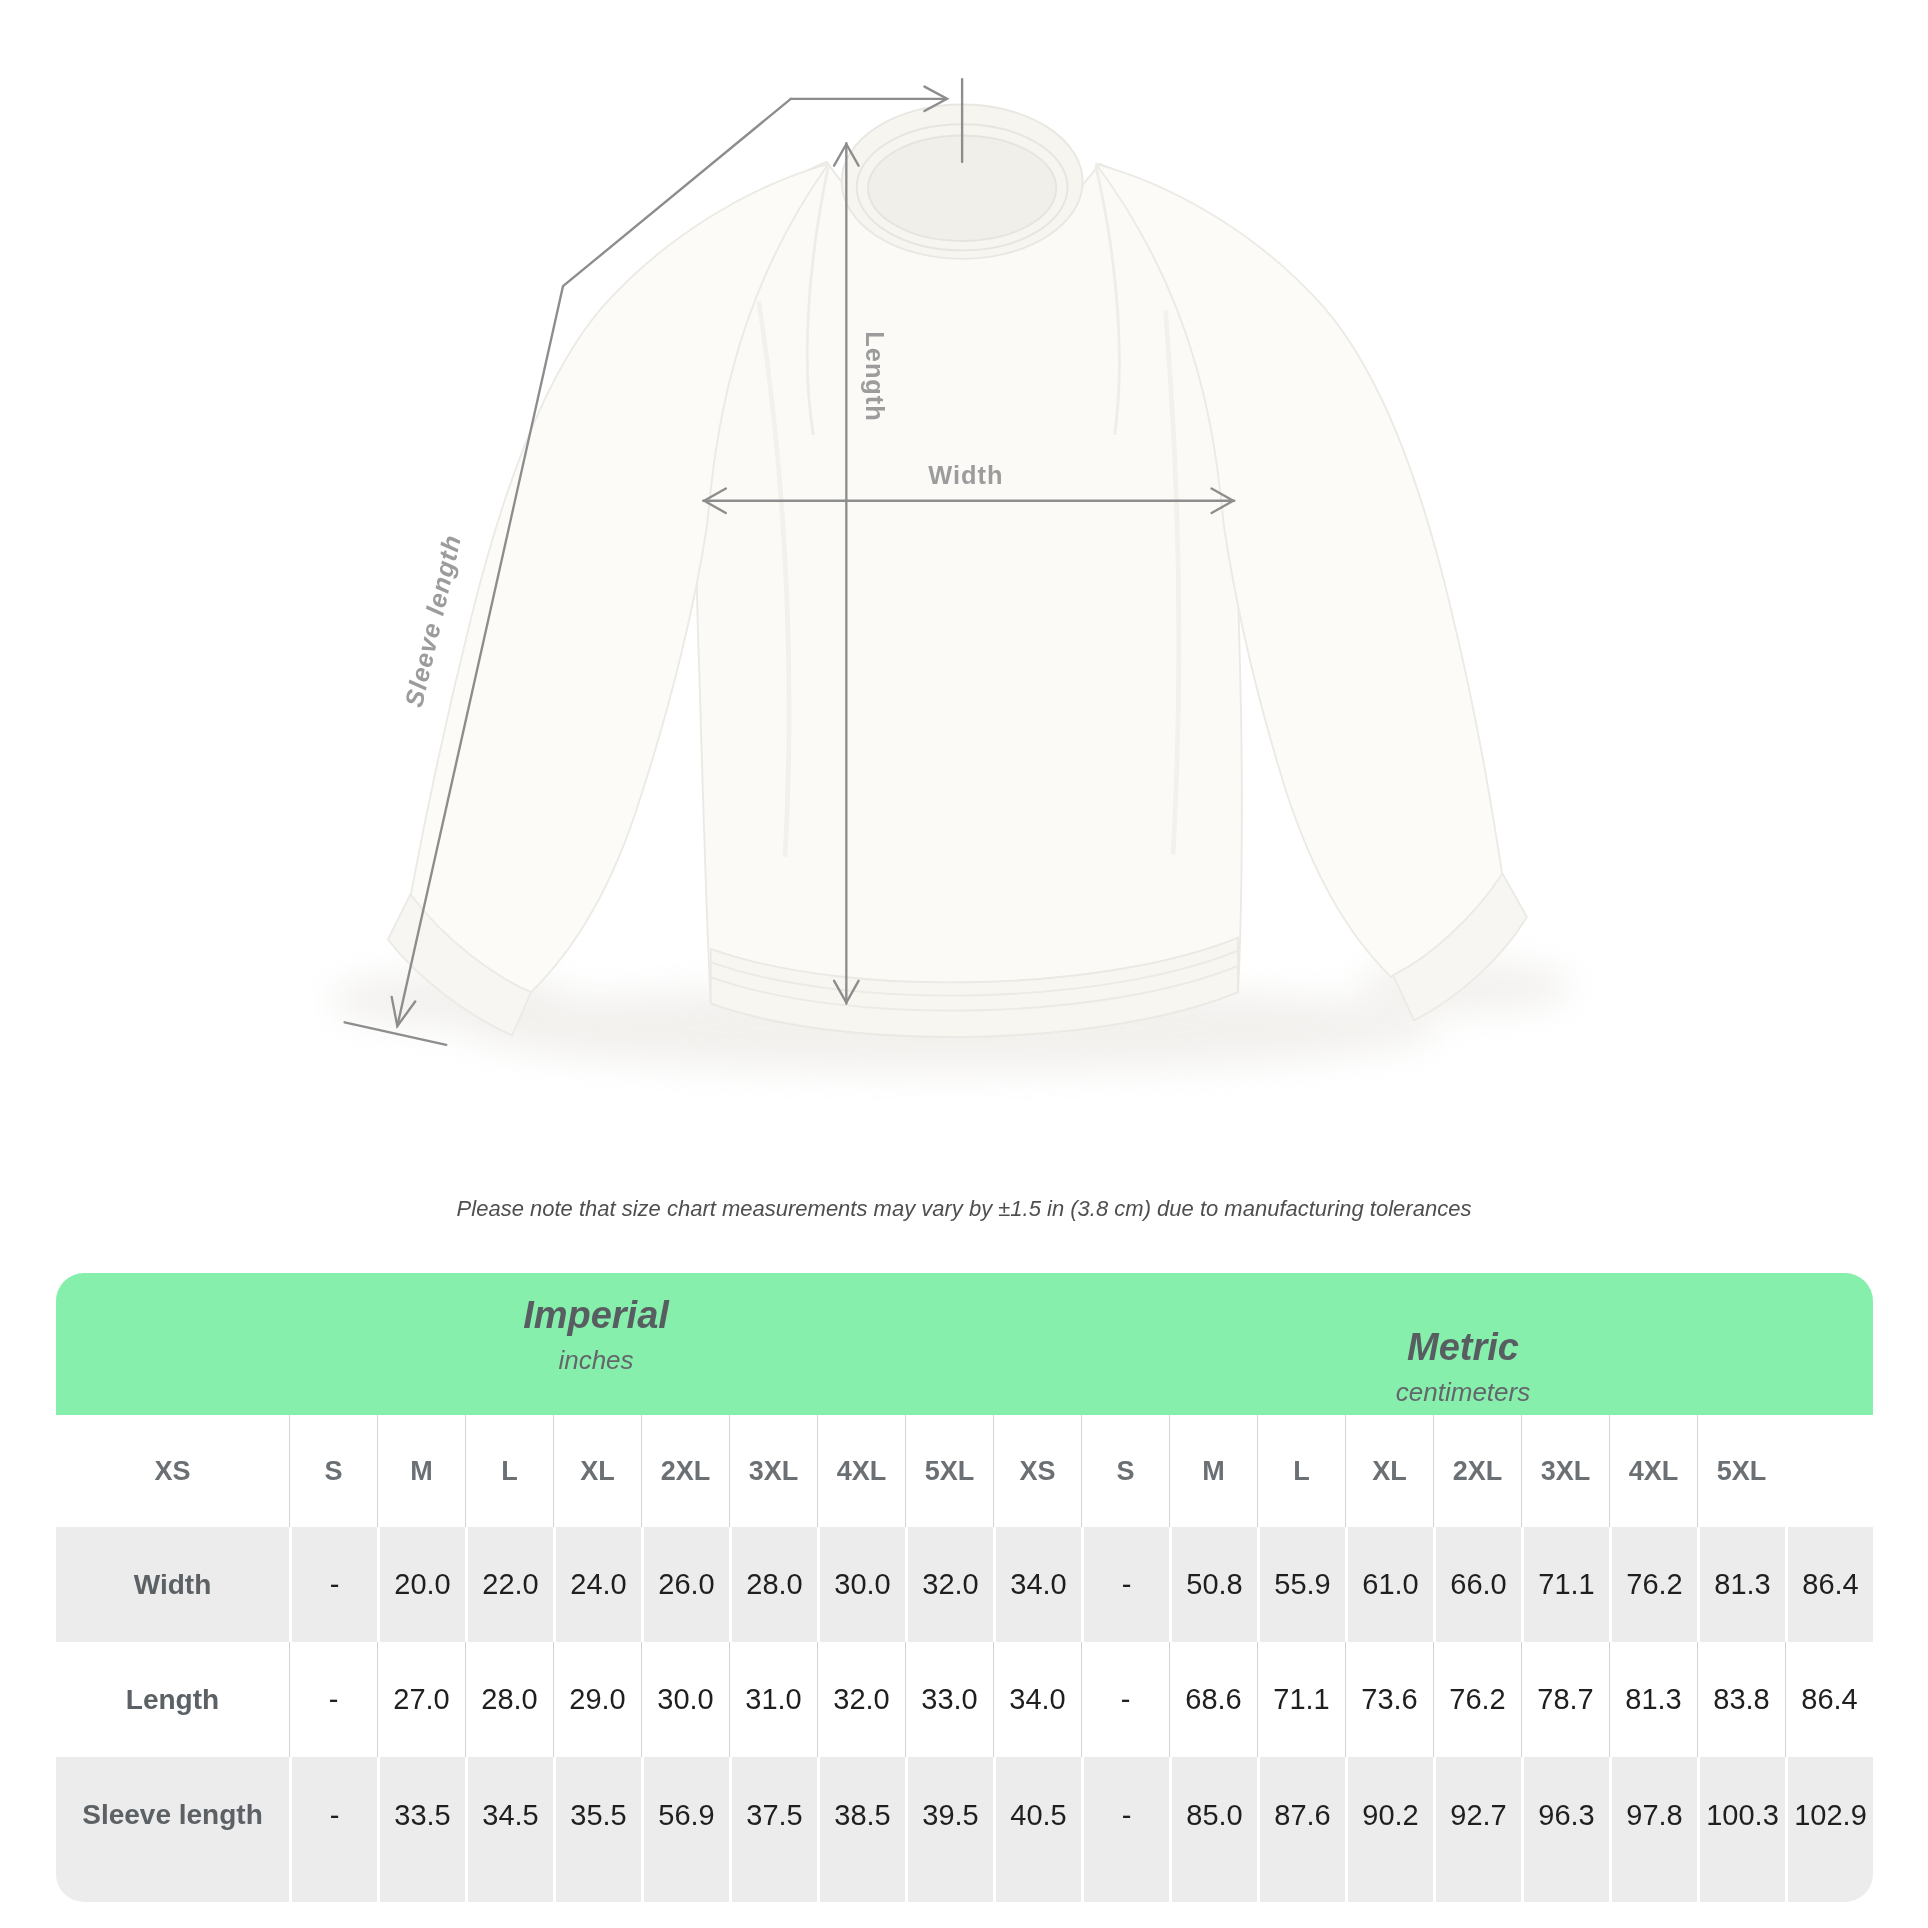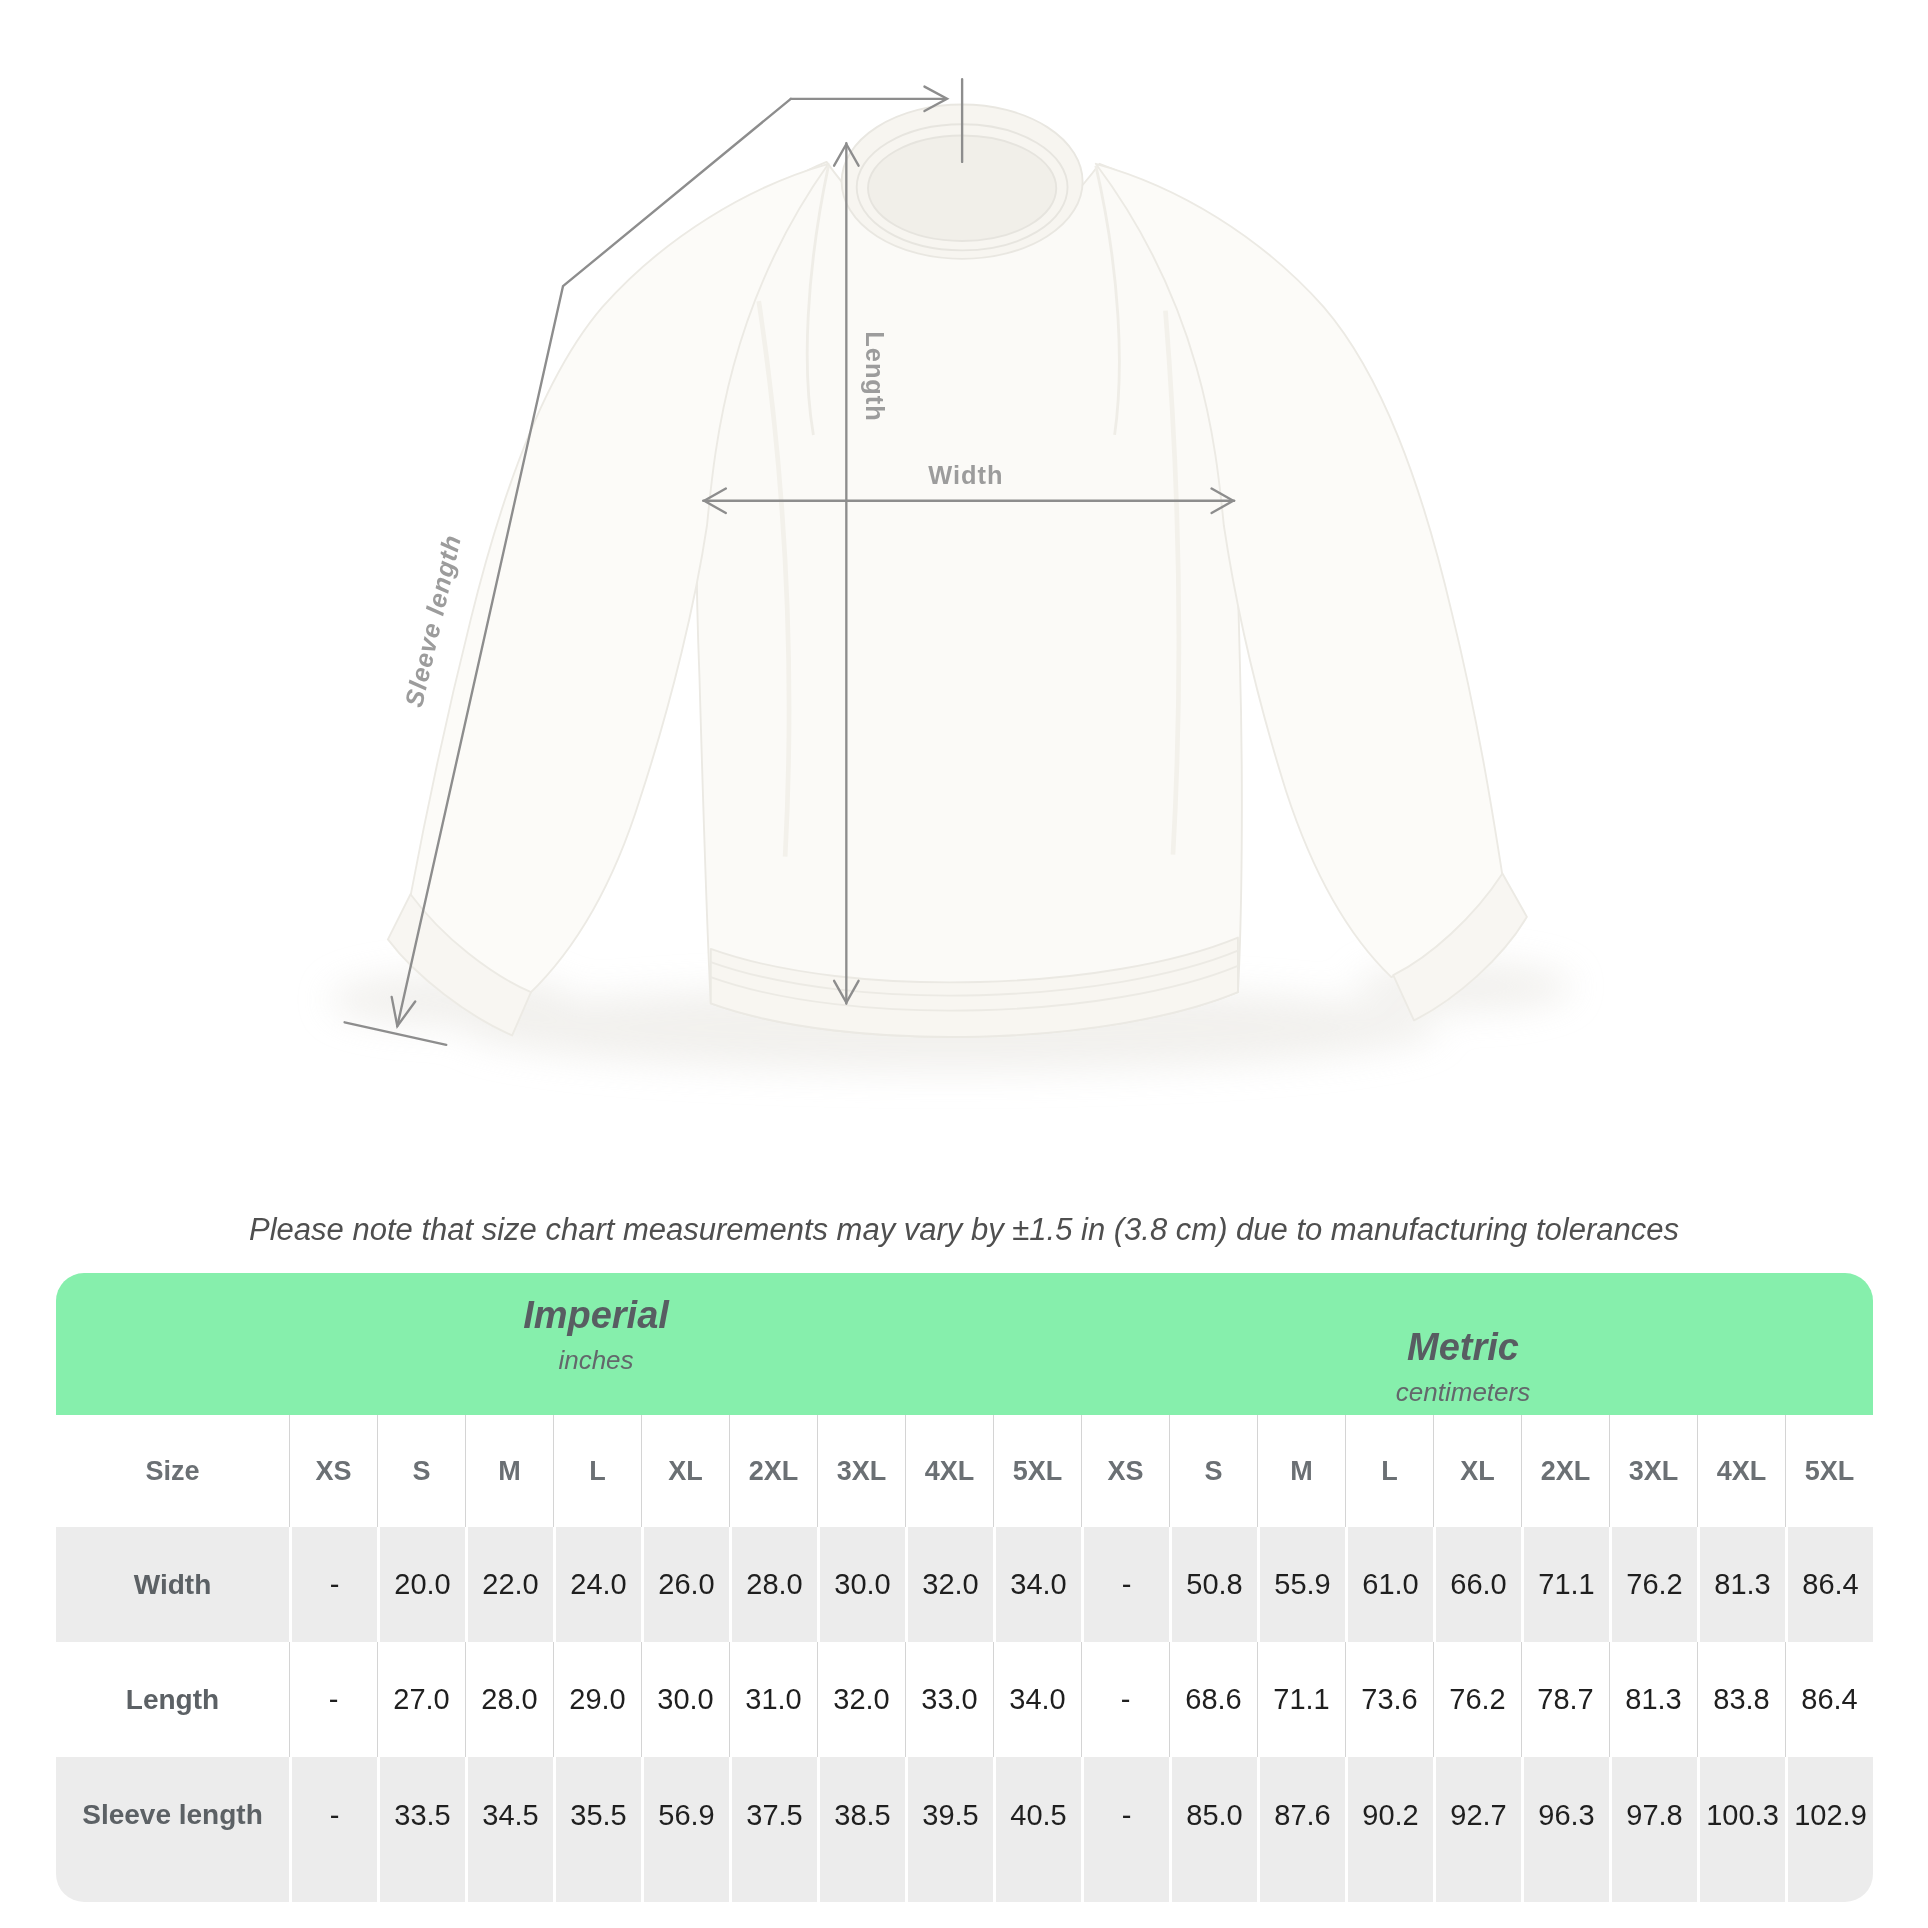--- a/index.html
+++ b/index.html
@@ -11,21 +11,21 @@
   .mockup { position:absolute; left:0; top:0; }
   .svg-label { fill:#9c9c9c; font-weight:bold; font-size:27px; letter-spacing:1px; }
   .svg-label.it { font-style:italic; }
   
   .page-title {
     position:absolute; left:0; top:1134px; width:100%;
     text-align:center; font-size:44px; font-weight:bold; color:#363636; letter-spacing:0.5px;
   }
   .page-note {
     position:absolute; left:0; top:1196px; width:100%;
-    text-align:center; font-style:italic; font-size:31px; color:#4f4f4f;margin-top:16px;
+    text-align:center; font-style:italic; font-size:22px; color:#4f4f4f;
   }
   
   .size-table {
     position:absolute; left:56px; top:1273px; width:1817px; height:629px;
     border-radius:28px; overflow:hidden; background:#ffffff;
   }
   .group-band { position:relative; height:142px; background:#86efac; }
   .group { position:absolute; top:0; transform:translateX(-50%); text-align:center; white-space:nowrap; }
   .group.g-imperial { left:540px; }
   .group.g-metric   { left:1407px;margin-top:32px; }
@@ -134,21 +134,20 @@
         <div class="g-label">Imperial</div>
         <div class="g-unit">inches</div>
       </div>
       <div class="group g-metric">
         <div class="g-label">Metric</div>
         <div class="g-unit">centimeters</div>
       </div>
     </div>
     <div id="table-grid">
         <div class="t-row r-header white">
-          <div class="cell lab">Size</div>
           <div class="cell">XS</div>
           <div class="cell">S</div>
           <div class="cell">M</div>
           <div class="cell">L</div>
           <div class="cell">XL</div>
           <div class="cell">2XL</div>
           <div class="cell">3XL</div>
           <div class="cell">4XL</div>
           <div class="cell">5XL</div>
           <div class="cell">XS</div>

